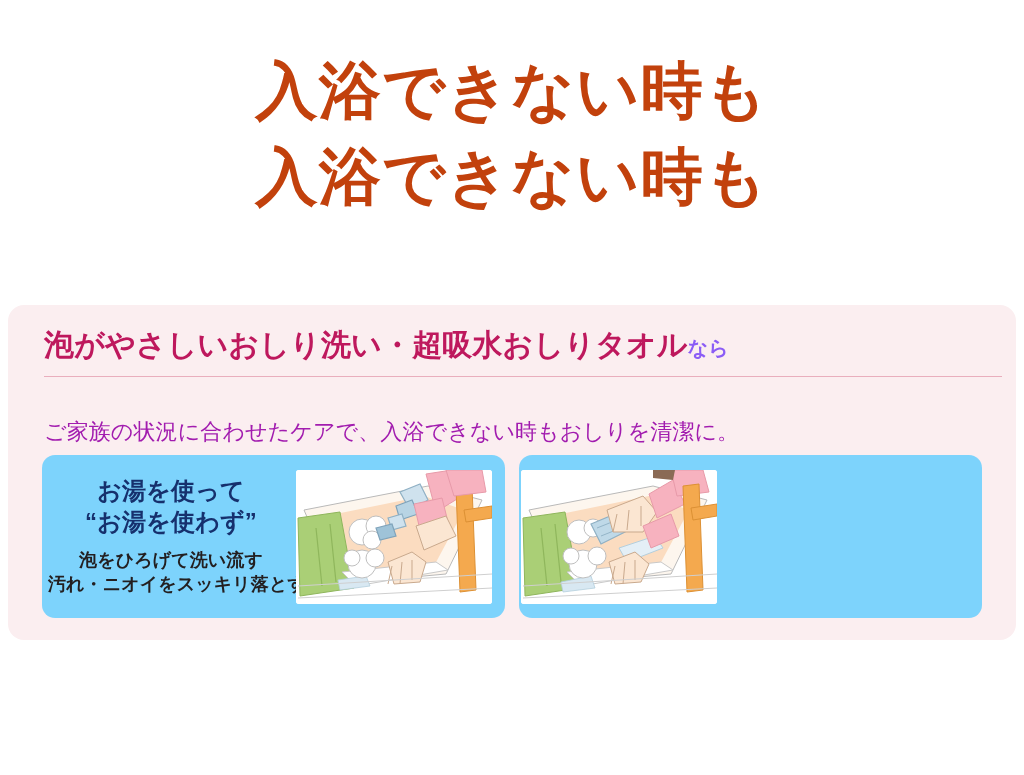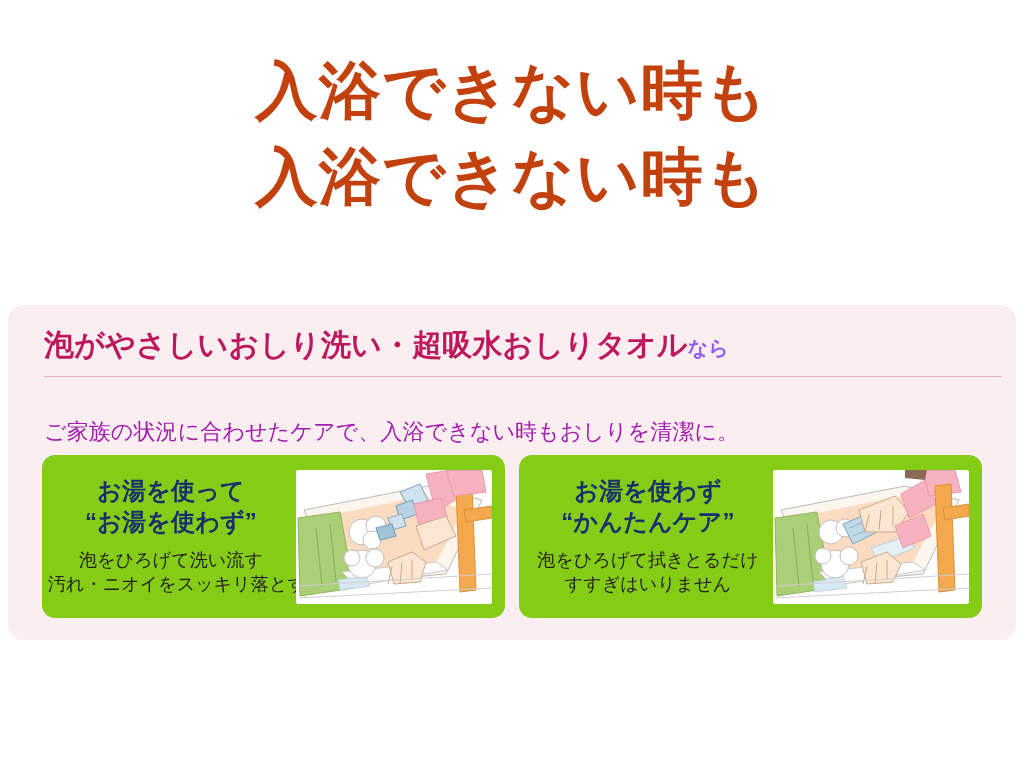--- a/index.html
+++ b/index.html
@@ -90,21 +90,21 @@
     left: 34px;
     top: 150px;
     width: 940px;
     height: 163px;
     display: flex;
     justify-content: space-between;
   }
   .care-card {
     width: 463px;
     height: 163px;
-    background: #84cc16;
+    background: #7dd3fc;
     border-radius: 13px;
     position: relative;
     display: flex;
     align-items: center;
   }
   .card-text {
     width: 252px;
     padding-left: 6px;
     box-sizing: border-box;
     text-align: center;
@@ -114,21 +114,21 @@
     font-size: 24px;
     font-weight: 700;
     line-height: 1.26;
     letter-spacing: 0.01em;
   }
   .card-heading .ch-line { display: block; white-space: nowrap; }
   .card-body {
     margin-top: 11px;
     color: #231f20;
     font-size: 18px;
-    font-weight: 400;
+    font-weight: 700;
     line-height: 1.36;
     letter-spacing: 0.005em;
   }
   .card-body .cb-line { display: block; white-space: nowrap; }
 
   .card-illustration {
     width: 196px;
     height: 134px;
     margin-left: 2px;
     border-radius: 3px;
@@ -216,30 +216,20 @@
 
           <path d="M150 0 L186 0 L190 22 L158 26 Z" fill="#f7b2bf" stroke="#e79aa9" stroke-width="1"></path>
 
           <path d="M2 116 L196 104" stroke="#cfcfcf" stroke-width="1" fill="none"></path>
           <path d="M2 128 L196 118" stroke="#cfcfcf" stroke-width="1" fill="none"></path>
         </svg>
       </div>
     </div>
 
     <div class="care-card">
-      <div class="card-text">
-        <div class="card-heading">
-          <span class="ch-line">お湯を使わず</span>
-          <span class="ch-line">“かんたんケア”</span>
-        </div>
-        <div class="card-body">
-          <span class="cb-line">泡をひろげて拭きとるだけ</span>
-          <span class="cb-line">すすぎはいりません</span>
-        </div>
-      </div>
       <div class="card-illustration">
         <svg width="196" height="134" viewBox="0 0 196 134" xmlns="http://www.w3.org/2000/svg">
           <rect x="0" y="0" width="196" height="134" fill="#ffffff"></rect>
           <path d="M2 26 L150 6 L196 18 L196 128 L2 128 Z" fill="#ffffff"></path>
           <path d="M8 40 L132 16 L186 30 L150 104 L40 114 Z" fill="#fdf6ee" stroke="#b9b9b9" stroke-width="1"></path>
           <path d="M30 46 L128 26 L168 40 L138 96 L52 104 Z" fill="#fbdcc0"></path>
 
           <path d="M2 48 L44 42 L58 118 L4 126 Z" fill="#aacf76" stroke="#8fb65c" stroke-width="1"></path>
           <path d="M20 58 L26 116" stroke="#8fb65c" stroke-width="1.2" fill="none"></path>
           <path d="M34 54 L40 112" stroke="#8fb65c" stroke-width="1.2" fill="none"></path>

